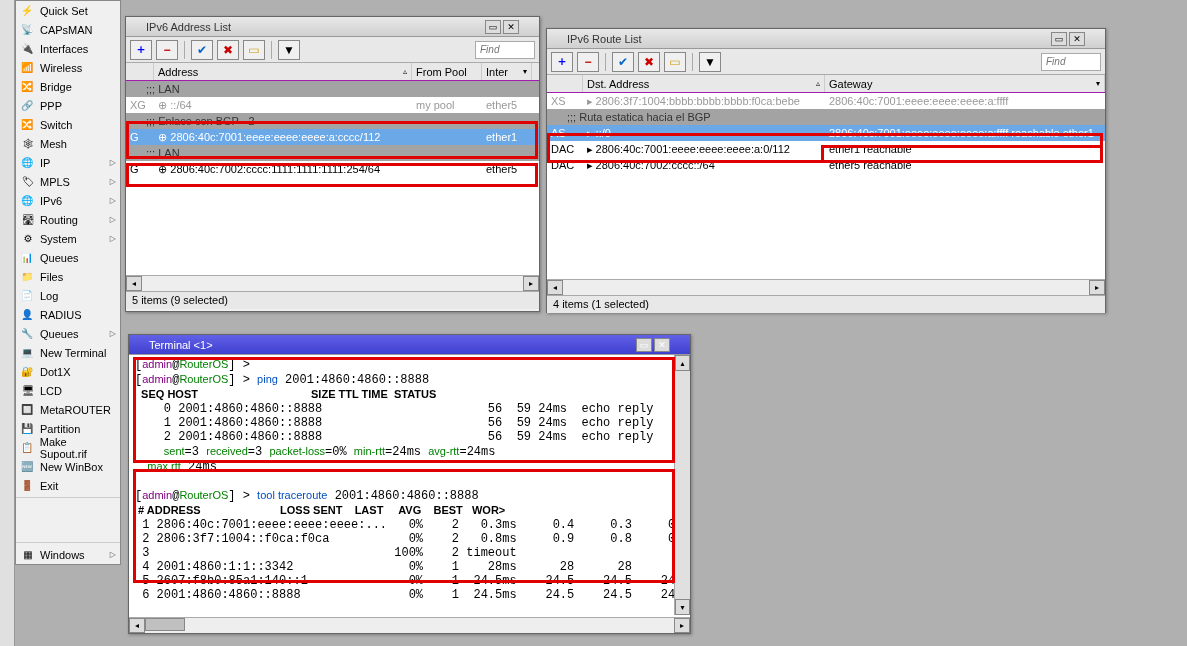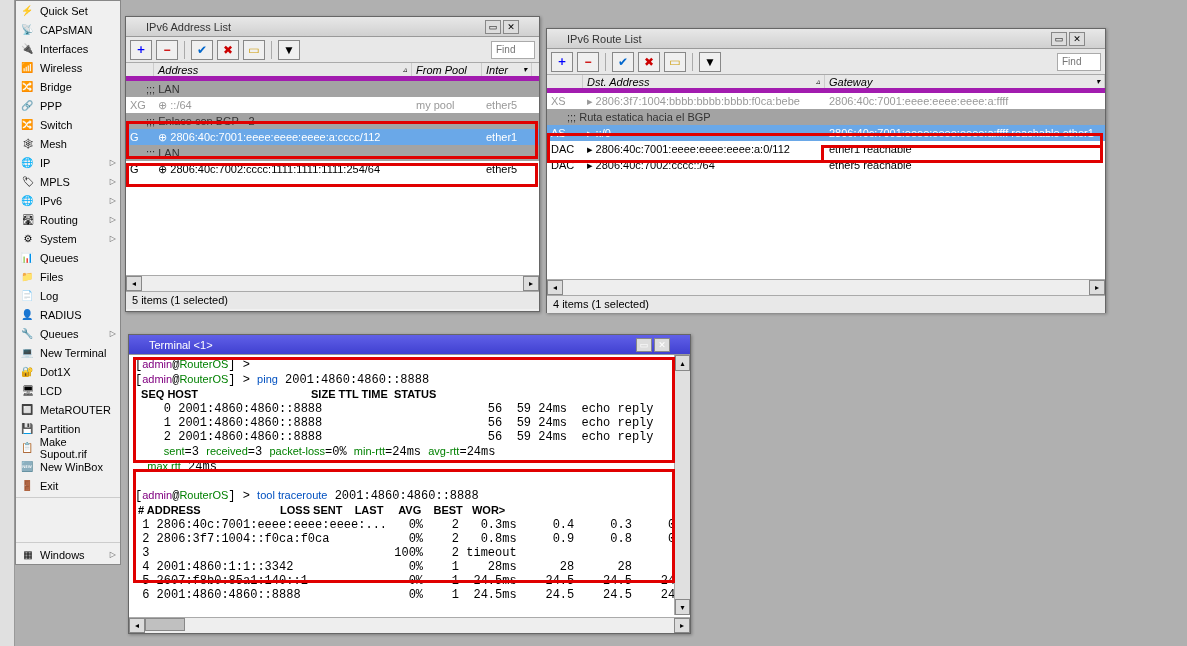--- a/index.html
+++ b/index.html
@@ -17,23 +17,23 @@
 .titlebar-text { flex: 1; font-size: 11px; color: #333; }
 .titlebar-btns { display: flex; gap: 2px; }
 .tb-btn { width: 16px; height: 14px; border: 1px solid #888; background: #ddd; font-size: 9px; display: flex; align-items: center; justify-content: center; cursor: pointer; }
 
 .titlebar.blue { background: linear-gradient(to bottom, #6060e8, #4040d0); color: white; }
 .titlebar.blue .titlebar-text { color: white; }
 
 .toolbar { height: 26px; display: flex; align-items: center; padding: 2px 4px; gap: 4px; border-bottom: 1px solid #aaa; background: #e8e8e8; }
 .tool-btn { width: 22px; height: 20px; border: 1px solid #888; background: #f0f0f0; display: flex; align-items: center; justify-content: center; font-size: 12px; cursor: pointer; }
 .tool-sep { width: 1px; height: 18px; background: #aaa; margin: 0 2px; }
-.find-box { margin-left: auto; width: 44px; height: 18px; border: 1px solid #aaa; background: #fff; padding: 0 4px; font-size: 10px; color: #888; }
-
-.table-header { display: flex; height: 18px; background: #e8e8e8; border-bottom: 5px solid #a21caf; font-style: italic; }
+.find-box { margin-left: auto; width: 60px; height: 18px; border: 1px solid #aaa; background: #fff; padding: 0 4px; font-size: 10px; color: #888; font-style: italic; }
+
+.table-header { display: flex; height: 18px; background: #e8e8e8; border-bottom: 1px solid #a21caf; }
 .th { border-right: 1px solid #ccc; padding: 2px 4px; display: flex; align-items: center; font-size: 11px; }
 .th .tri { margin-left: auto; font-size: 8px; }
 
 .table-body { background: #fff; position: relative; min-height: 180px; }
 .row { display: flex; height: 16px; align-items: center; font-size: 11px; }
 .row.comment { background: #a3a3a3; color: #333; padding-left: 20px; }
 .row.selected { background: #6aa8e8; color: #fff; }
 .row.gray { color: #999; }
 .cell { padding: 0 4px; overflow: hidden; white-space: nowrap; }
 .flag-col { width: 28px; }
@@ -228,21 +228,21 @@
         <div class="cell" style="width:258px">⊕ 2806:40c:7002:cccc:1111:1111:1111:254/64</div>
         <div class="cell" style="width:70px"></div>
         <div class="cell" style="width:50px">ether5</div>
       </div>
     </div>
   <div class="scrollbar-h">
     <div class="sb-btn">◂</div>
       <div class="sb-track"></div>
       <div class="sb-btn">▸</div>
   </div>
-  <div class="statusbar">5 items (1 selected)</div>
+  <div class="statusbar">5 items (9 selected)</div>
   <div class="red-box" style="left:0px; top:104px; width:412px; height:38px;"></div>
   <div class="red-box" style="left:0px; top:146px; width:412px; height:24px;"></div>
 </div>
 
 <div class="window" style="left:546px; top:28px; width:560px; height:285px;">
   <div class="titlebar">
     <span class="titlebar-text">IPv6 Route List</span>
     <div class="titlebar-btns">
       <div class="tb-btn">▭</div>
       <div class="tb-btn">✕</div>

